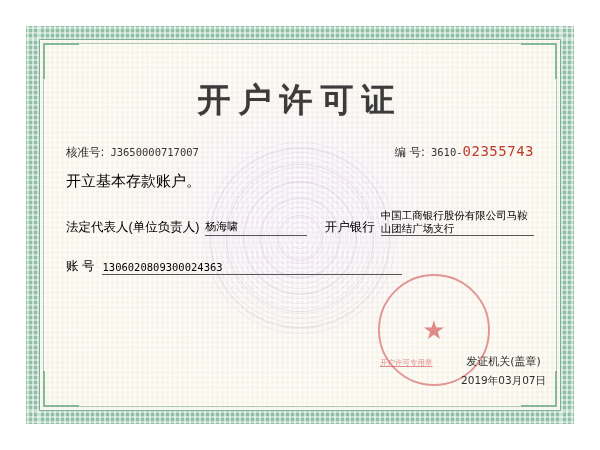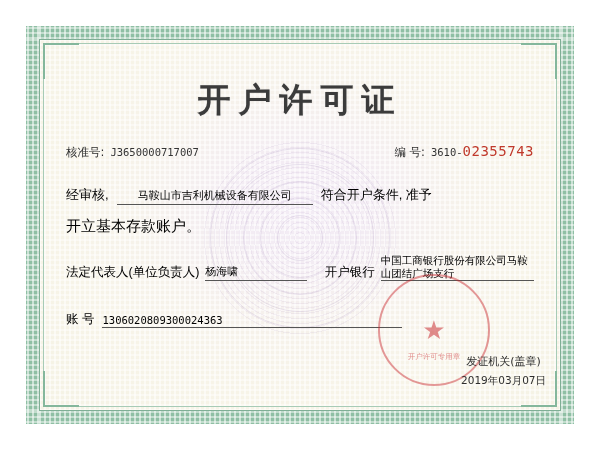--- a/index.html
+++ b/index.html
@@ -190,21 +190,21 @@
   .line3 .bank {
     font-size: 10.5px;
     margin-left: 6px;
     width: 178px;
     line-height: 1.25;
     border-bottom: 1px solid #555;
     padding-bottom: 0px;
   }
 
   .line4 {
-    margin-top: 30px;
+    margin-top: 22px;
     display: flex;
     align-items: flex-end;
     padding: 0 4px;
   }
   .line4 .lbl { font-size: 12.5px; }
   .line4 .acct {
     font-family: "DejaVu Sans Mono", monospace;
     font-size: 10.5px;
     margin-left: 8px;
     width: 300px;
@@ -241,26 +241,27 @@
     position: absolute;
     left: 50%;
     top: 50%;
     transform: translate(-50%,-50%);
     font-size: 26px;
     color: rgba(200,40,45,0.62);
     line-height: 1;
   }
   .seal-bottom {
     position: absolute;
-    bottom: 22px;
+    bottom: 16px;
     left: 0;
     width: 100%;
-    text-align: center;
+    text-align: left;
     font-size: 7.5px;
     color: rgba(200,40,45,0.6);
+    text-decoration: underline;
   }
 </style>
 </head>
 <body>
 
 <div id="page">
 
   <div class="cert">
 
     <div class="border-outer"></div>
@@ -289,25 +290,20 @@
           <span class="lbl">核准号:</span>
           <span class="val">J3650000717007</span>
         </div>
         <div class="numblock">
           <span class="lbl">编 号:</span>
           <span class="val" style="margin-left:6px;">3610-</span>
           <span class="val-red">02355743</span>
         </div>
       </div>
 
-      <div class="line1">
-        <span class="seg-label">经审核,</span>
-        <span class="company">马鞍山市吉利机械设备有限公司</span>
-        <span class="tail">符合开户条件, 准予</span>
-      </div>
 
       <div class="line2">开立基本存款账户。</div>
 
       <div class="line3">
         <span class="lbl-a">法定代表人(单位负责人)</span>
         <span class="rep">杨海啸</span>
         <span class="lbl-b">开户银行</span>
         <span class="bank">中国工商银行股份有限公司马鞍山团结广场支行</span>
       </div>
 

